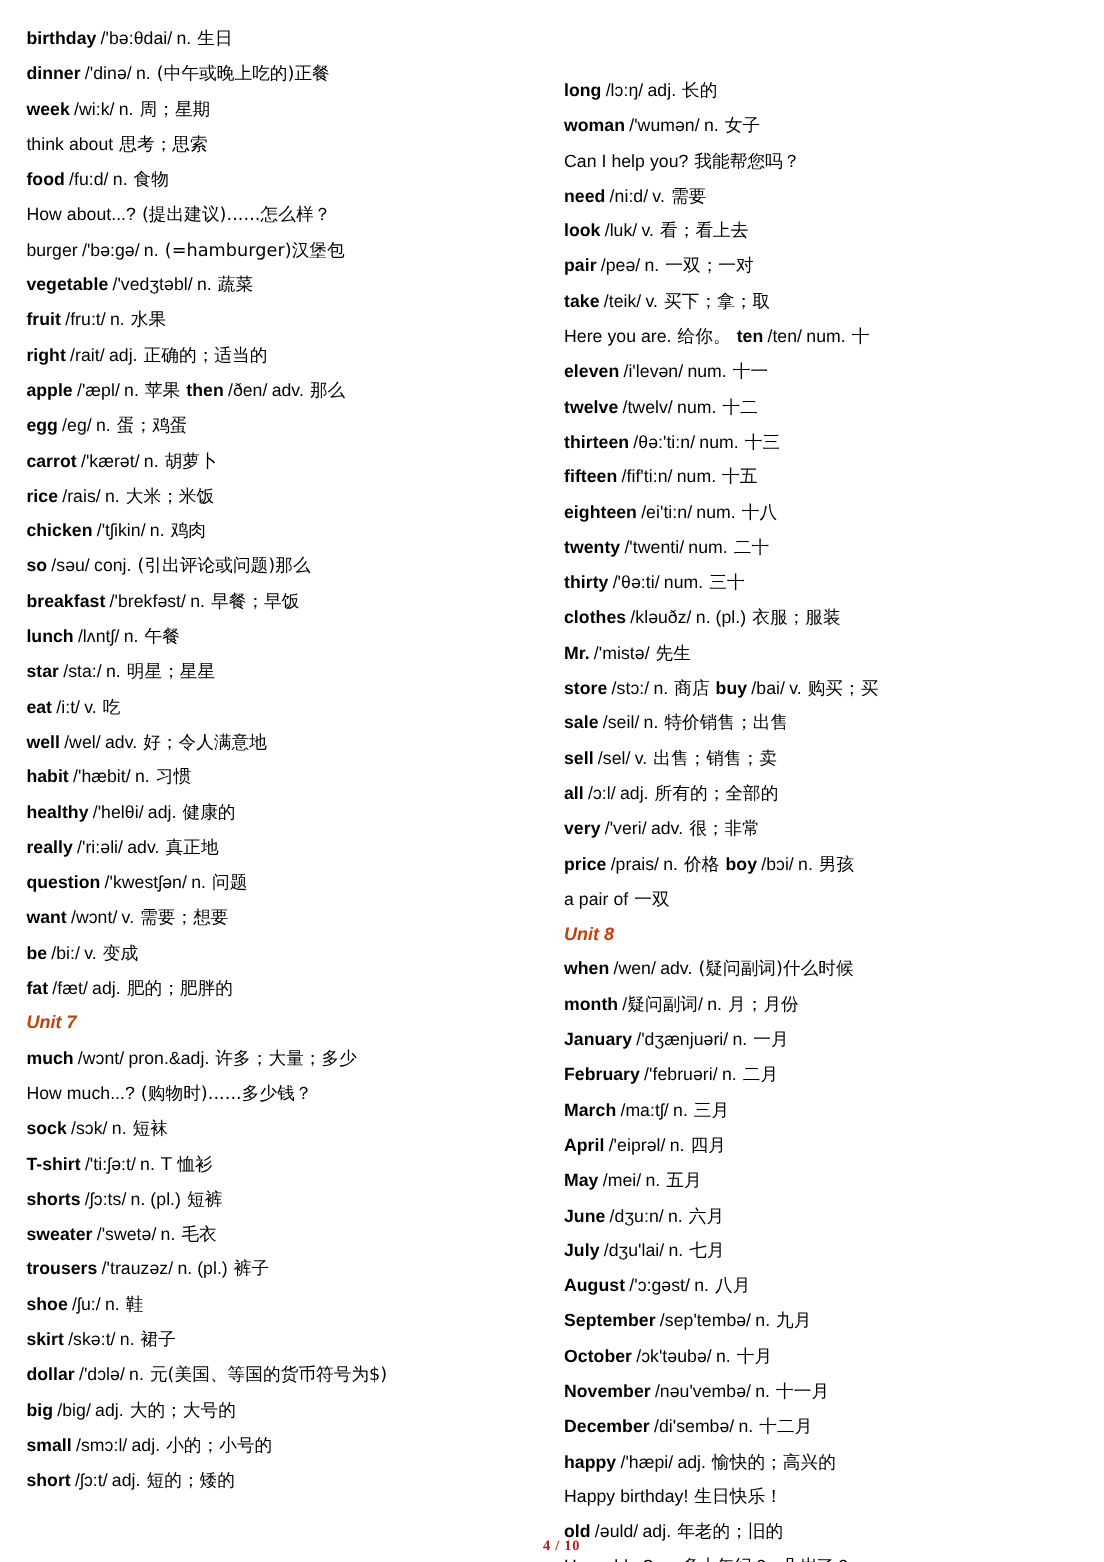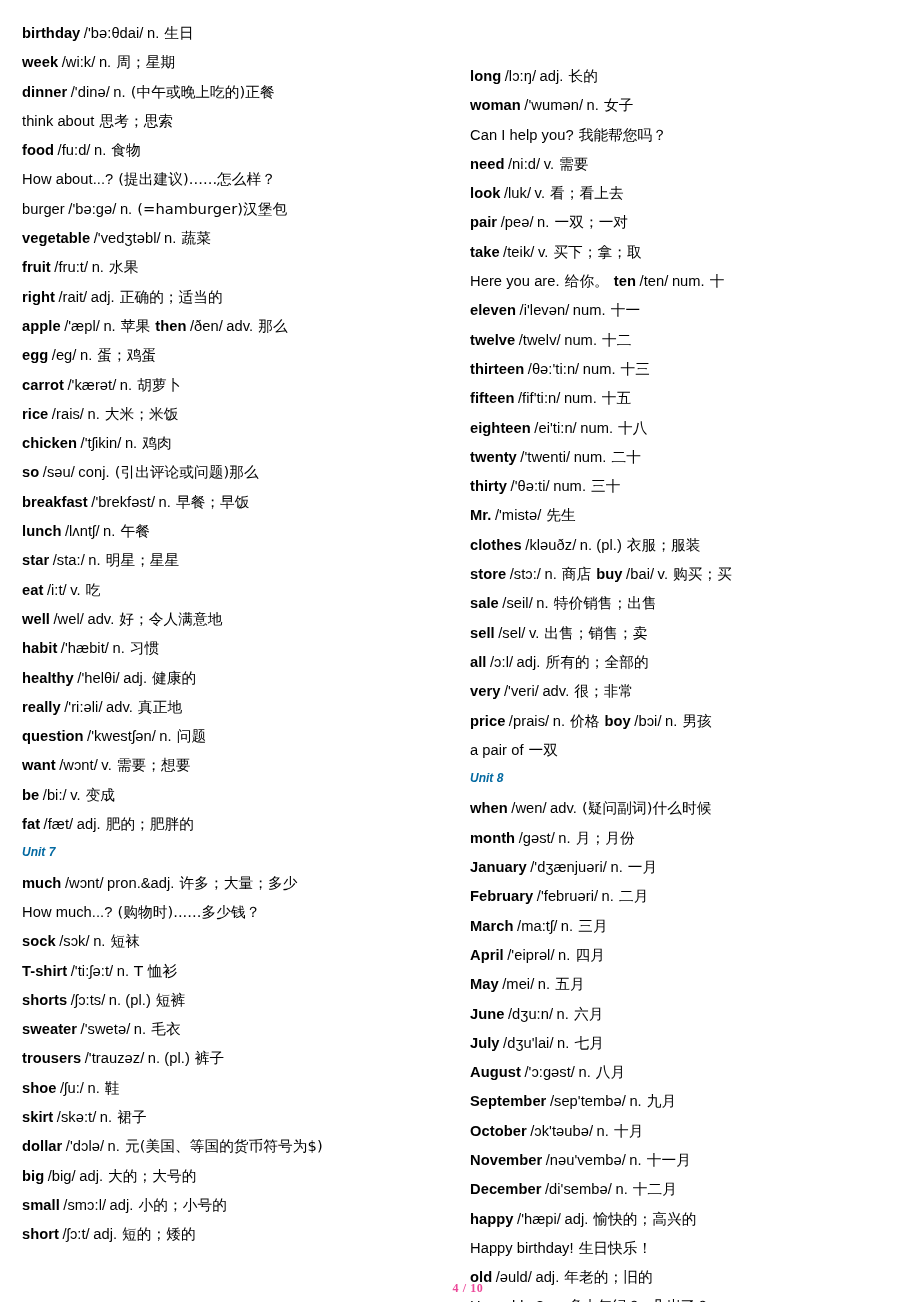--- a/index.html
+++ b/index.html
@@ -39,26 +39,26 @@
   .col-right { padding-left: 10px; padding-right: 4px; margin-top: 43px; }
 
   .entry {
     font-size: 14.7px;
     line-height: 29.3px;
     height: 29.3px;
     white-space: nowrap;
     letter-spacing: 0.05px;
   }
   .unit-head {
-    font-size: 12px;
+    font-size: 15px;
     line-height: 29.3px;
     height: 29.3px;
     font-weight: bold;
     font-style: italic;
-    color: #0369a1;
+    color: #c2410c;
     white-space: nowrap;
   }
 
   
   .w    { font-weight: bold; }
   .ph   { font-weight: normal; }
   .pos  { font-weight: normal; }
   .cn   { font-weight: normal; font-family: "DejaVu Sans", "Liberation Sans", sans-serif; }
   .pl   { font-weight: normal; }
 
@@ -67,33 +67,33 @@
 
   .footer {
     position: absolute;
     left: 16px;
     right: 0;
     bottom: 6px;
     text-align: center;
     font-family: "Liberation Serif", "DejaVu Serif", serif;
     font-weight: bold;
     font-size: 12px;
-    color: #ec4899;
+    color: #b91c1c;
     letter-spacing: 0.6px;
   }
 </style>
 </head>
 <body>
 
 <div class="page">
   <div class="columns">
     <div class="col col-left" id="col-left">
         <div class="entry"><span class="w">birthday</span><span class="gap-s"></span><span class="ph">/'bə:θdai/</span><span class="gap-s"></span><span class="pos">n.</span><span class="gap-m"></span><span class="cn">生日</span></div>
+        <div class="entry"><span class="w">dinner</span><span class="gap-s"></span><span class="ph">/'dinə/</span><span class="gap-s"></span><span class="pos">n.</span><span class="gap-m"></span><span class="cn">(中午或晚上吃的)正餐</span></div>
         <div class="entry"><span class="w">week</span><span class="gap-s"></span><span class="ph">/wi:k/</span><span class="gap-s"></span><span class="pos">n.</span><span class="gap-m"></span><span class="cn">周；星期</span></div>
-        <div class="entry"><span class="w">dinner</span><span class="gap-s"></span><span class="ph">/'dinə/</span><span class="gap-s"></span><span class="pos">n.</span><span class="gap-m"></span><span class="cn">(中午或晚上吃的)正餐</span></div>
         <div class="entry"><span class="pl">think about</span><span class="gap-m"></span><span class="cn">思考；思索</span></div>
         <div class="entry"><span class="w">food</span><span class="gap-s"></span><span class="ph">/fu:d/</span><span class="gap-s"></span><span class="pos">n.</span><span class="gap-m"></span><span class="cn">食物</span></div>
         <div class="entry"><span class="pl">How about...?</span><span class="gap-m"></span><span class="cn">(提出建议)......怎么样？</span></div>
         <div class="entry"><span class="pl">burger</span><span class="gap-s"></span><span class="ph">/'bə:gə/</span><span class="gap-s"></span><span class="pos">n.</span><span class="gap-m"></span><span class="cn">(=hamburger)汉堡包</span></div>
         <div class="entry"><span class="w">vegetable</span><span class="gap-s"></span><span class="ph">/'vedʒtəbl/</span><span class="gap-s"></span><span class="pos">n.</span><span class="gap-m"></span><span class="cn">蔬菜</span></div>
         <div class="entry"><span class="w">fruit</span><span class="gap-s"></span><span class="ph">/fru:t/</span><span class="gap-s"></span><span class="pos">n.</span><span class="gap-m"></span><span class="cn">水果</span></div>
         <div class="entry"><span class="w">right</span><span class="gap-s"></span><span class="ph">/rait/</span><span class="gap-s"></span><span class="pos">adj.</span><span class="gap-m"></span><span class="cn">正确的；适当的</span></div>
         <div class="entry"><span class="w">apple</span><span class="gap-s"></span><span class="ph">/'æpl/</span><span class="gap-s"></span><span class="pos">n.</span><span class="gap-m"></span><span class="cn">苹果</span><span class="gap-m"></span><span class="w">then</span><span class="gap-s"></span><span class="ph">/ðen/</span><span class="gap-s"></span><span class="pos">adv.</span><span class="gap-m"></span><span class="cn">那么</span></div>
         <div class="entry"><span class="w">egg</span><span class="gap-s"></span><span class="ph">/eg/</span><span class="gap-s"></span><span class="pos">n.</span><span class="gap-m"></span><span class="cn">蛋；鸡蛋</span></div>
         <div class="entry"><span class="w">carrot</span><span class="gap-s"></span><span class="ph">/'kærət/</span><span class="gap-s"></span><span class="pos">n.</span><span class="gap-m"></span><span class="cn">胡萝卜</span></div>
@@ -136,32 +136,32 @@
         <div class="entry"><span class="w">pair</span><span class="gap-s"></span><span class="ph">/peə/</span><span class="gap-s"></span><span class="pos">n.</span><span class="gap-m"></span><span class="cn">一双；一对</span></div>
         <div class="entry"><span class="w">take</span><span class="gap-s"></span><span class="ph">/teik/</span><span class="gap-s"></span><span class="pos">v.</span><span class="gap-m"></span><span class="cn">买下；拿；取</span></div>
         <div class="entry"><span class="pl">Here you are.</span><span class="gap-m"></span><span class="cn">给你。</span><span class="gap-m"></span><span class="w">ten</span><span class="gap-s"></span><span class="ph">/ten/</span><span class="gap-s"></span><span class="pos">num.</span><span class="gap-m"></span><span class="cn">十</span></div>
         <div class="entry"><span class="w">eleven</span><span class="gap-s"></span><span class="ph">/i'levən/</span><span class="gap-s"></span><span class="pos">num.</span><span class="gap-m"></span><span class="cn">十一</span></div>
         <div class="entry"><span class="w">twelve</span><span class="gap-s"></span><span class="ph">/twelv/</span><span class="gap-s"></span><span class="pos">num.</span><span class="gap-m"></span><span class="cn">十二</span></div>
         <div class="entry"><span class="w">thirteen</span><span class="gap-s"></span><span class="ph">/θə:'ti:n/</span><span class="gap-s"></span><span class="pos">num.</span><span class="gap-m"></span><span class="cn">十三</span></div>
         <div class="entry"><span class="w">fifteen</span><span class="gap-s"></span><span class="ph">/fif'ti:n/</span><span class="gap-s"></span><span class="pos">num.</span><span class="gap-m"></span><span class="cn">十五</span></div>
         <div class="entry"><span class="w">eighteen</span><span class="gap-s"></span><span class="ph">/ei'ti:n/</span><span class="gap-s"></span><span class="pos">num.</span><span class="gap-m"></span><span class="cn">十八</span></div>
         <div class="entry"><span class="w">twenty</span><span class="gap-s"></span><span class="ph">/'twenti/</span><span class="gap-s"></span><span class="pos">num.</span><span class="gap-m"></span><span class="cn">二十</span></div>
         <div class="entry"><span class="w">thirty</span><span class="gap-s"></span><span class="ph">/'θə:ti/</span><span class="gap-s"></span><span class="pos">num.</span><span class="gap-m"></span><span class="cn">三十</span></div>
+        <div class="entry"><span class="w">clothes</span><span class="gap-s"></span><span class="ph">/kləuðz/</span><span class="gap-s"></span><span class="pos">n. (pl.)</span><span class="gap-m"></span><span class="cn">衣服；服装</span></div>
         <div class="entry"><span class="w">Mr.</span><span class="gap-s"></span><span class="ph">/'mistə/</span><span class="gap-m"></span><span class="cn">先生</span></div>
-        <div class="entry"><span class="w">clothes</span><span class="gap-s"></span><span class="ph">/kləuðz/</span><span class="gap-s"></span><span class="pos">n. (pl.)</span><span class="gap-m"></span><span class="cn">衣服；服装</span></div>
         <div class="entry"><span class="w">store</span><span class="gap-s"></span><span class="ph">/stɔ:/</span><span class="gap-s"></span><span class="pos">n.</span><span class="gap-m"></span><span class="cn">商店</span><span class="gap-m"></span><span class="w">buy</span><span class="gap-s"></span><span class="ph">/bai/</span><span class="gap-s"></span><span class="pos">v.</span><span class="gap-m"></span><span class="cn">购买；买</span></div>
         <div class="entry"><span class="w">sale</span><span class="gap-s"></span><span class="ph">/seil/</span><span class="gap-s"></span><span class="pos">n.</span><span class="gap-m"></span><span class="cn">特价销售；出售</span></div>
         <div class="entry"><span class="w">sell</span><span class="gap-s"></span><span class="ph">/sel/</span><span class="gap-s"></span><span class="pos">v.</span><span class="gap-m"></span><span class="cn">出售；销售；卖</span></div>
         <div class="entry"><span class="w">all</span><span class="gap-s"></span><span class="ph">/ɔ:l/</span><span class="gap-s"></span><span class="pos">adj.</span><span class="gap-m"></span><span class="cn">所有的；全部的</span></div>
         <div class="entry"><span class="w">very</span><span class="gap-s"></span><span class="ph">/'veri/</span><span class="gap-s"></span><span class="pos">adv.</span><span class="gap-m"></span><span class="cn">很；非常</span></div>
         <div class="entry"><span class="w">price</span><span class="gap-s"></span><span class="ph">/prais/</span><span class="gap-s"></span><span class="pos">n.</span><span class="gap-m"></span><span class="cn">价格</span><span class="gap-m"></span><span class="w">boy</span><span class="gap-s"></span><span class="ph">/bɔi/</span><span class="gap-s"></span><span class="pos">n.</span><span class="gap-m"></span><span class="cn">男孩</span></div>
         <div class="entry"><span class="pl">a pair of</span><span class="gap-m"></span><span class="cn">一双</span></div>
         <div class="unit-head">Unit 8</div>
         <div class="entry"><span class="w">when</span><span class="gap-s"></span><span class="ph">/wen/</span><span class="gap-s"></span><span class="pos">adv.</span><span class="gap-m"></span><span class="cn">(疑问副词)什么时候</span></div>
-        <div class="entry"><span class="w">month</span><span class="gap-s"></span><span class="ph">/gəst/</span><span class="gap-s"></span><span class="pos">n.</span><span class="gap-m"></span><span class="cn">月；月份</span></div>
+        <div class="entry"><span class="w">month</span><span class="gap-s"></span><span class="ph">/疑问副词/</span><span class="gap-s"></span><span class="pos">n.</span><span class="gap-m"></span><span class="cn">月；月份</span></div>
         <div class="entry"><span class="w">January</span><span class="gap-s"></span><span class="ph">/'dʒænjuəri/</span><span class="gap-s"></span><span class="pos">n.</span><span class="gap-m"></span><span class="cn">一月</span></div>
         <div class="entry"><span class="w">February</span><span class="gap-s"></span><span class="ph">/'februəri/</span><span class="gap-s"></span><span class="pos">n.</span><span class="gap-m"></span><span class="cn">二月</span></div>
         <div class="entry"><span class="w">March</span><span class="gap-s"></span><span class="ph">/ma:tʃ/</span><span class="gap-s"></span><span class="pos">n.</span><span class="gap-m"></span><span class="cn">三月</span></div>
         <div class="entry"><span class="w">April</span><span class="gap-s"></span><span class="ph">/'eiprəl/</span><span class="gap-s"></span><span class="pos">n.</span><span class="gap-m"></span><span class="cn">四月</span></div>
         <div class="entry"><span class="w">May</span><span class="gap-s"></span><span class="ph">/mei/</span><span class="gap-s"></span><span class="pos">n.</span><span class="gap-m"></span><span class="cn">五月</span></div>
         <div class="entry"><span class="w">June</span><span class="gap-s"></span><span class="ph">/dʒu:n/</span><span class="gap-s"></span><span class="pos">n.</span><span class="gap-m"></span><span class="cn">六月</span></div>
         <div class="entry"><span class="w">July</span><span class="gap-s"></span><span class="ph">/dʒu'lai/</span><span class="gap-s"></span><span class="pos">n.</span><span class="gap-m"></span><span class="cn">七月</span></div>
         <div class="entry"><span class="w">August</span><span class="gap-s"></span><span class="ph">/'ɔ:gəst/</span><span class="gap-s"></span><span class="pos">n.</span><span class="gap-m"></span><span class="cn">八月</span></div>
         <div class="entry"><span class="w">September</span><span class="gap-s"></span><span class="ph">/sep'tembə/</span><span class="gap-s"></span><span class="pos">n.</span><span class="gap-m"></span><span class="cn">九月</span></div>
         <div class="entry"><span class="w">October</span><span class="gap-s"></span><span class="ph">/ɔk'təubə/</span><span class="gap-s"></span><span class="pos">n.</span><span class="gap-m"></span><span class="cn">十月</span></div>

